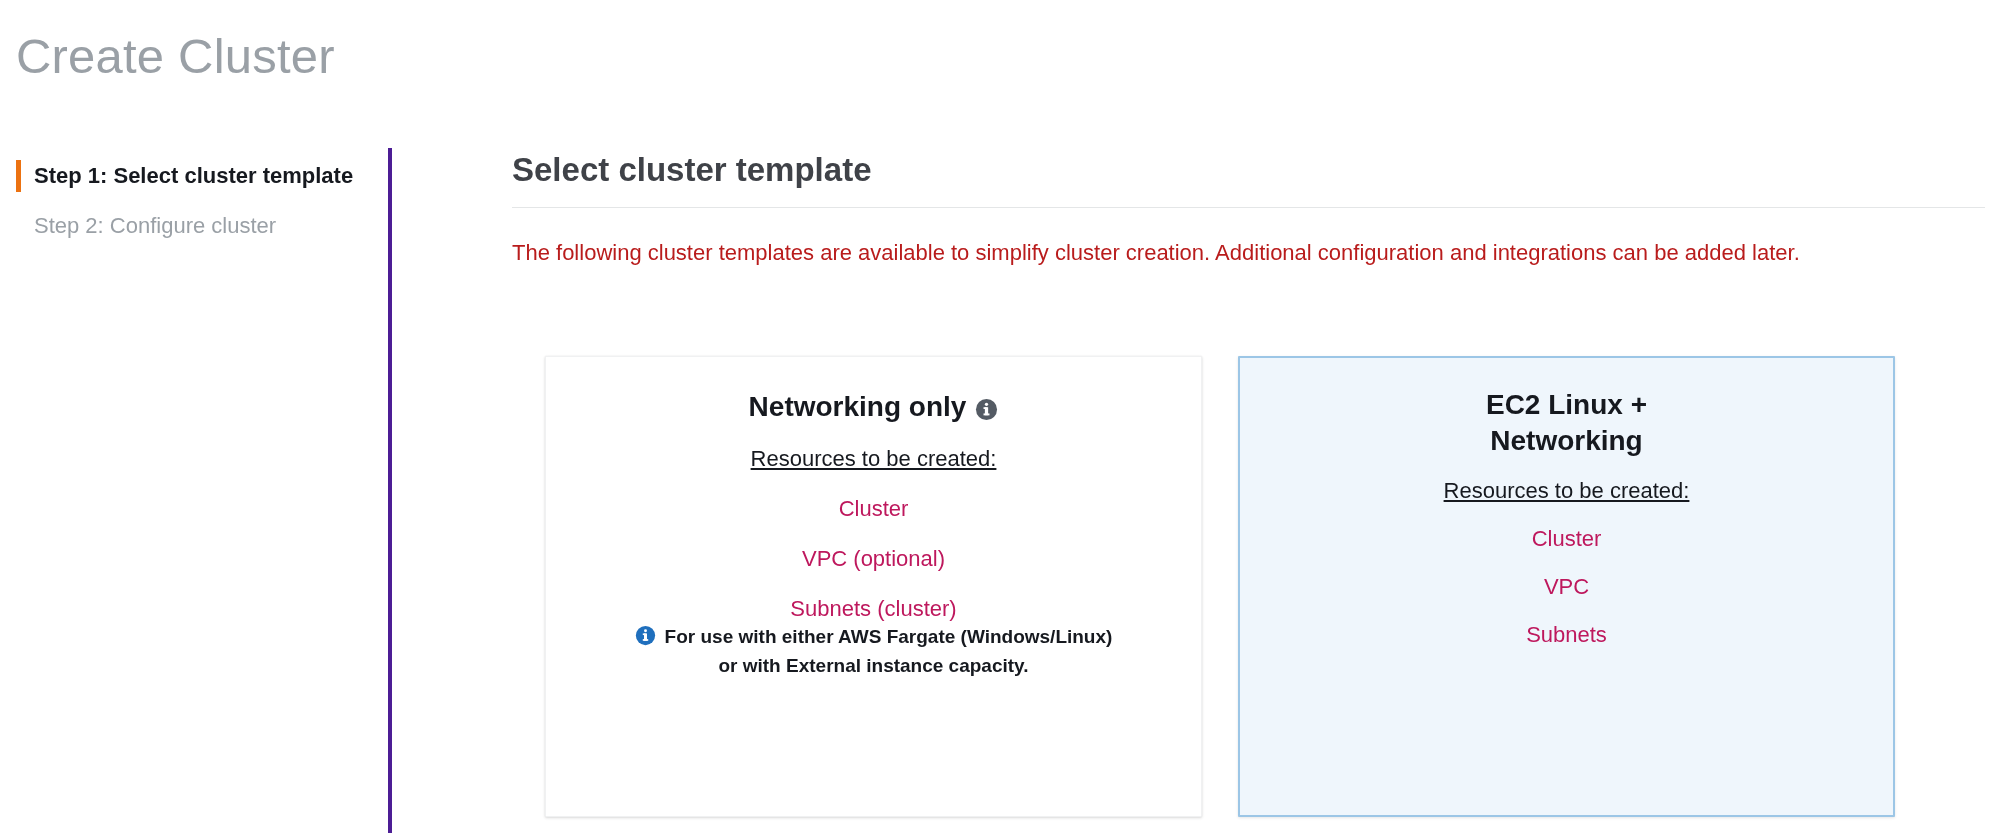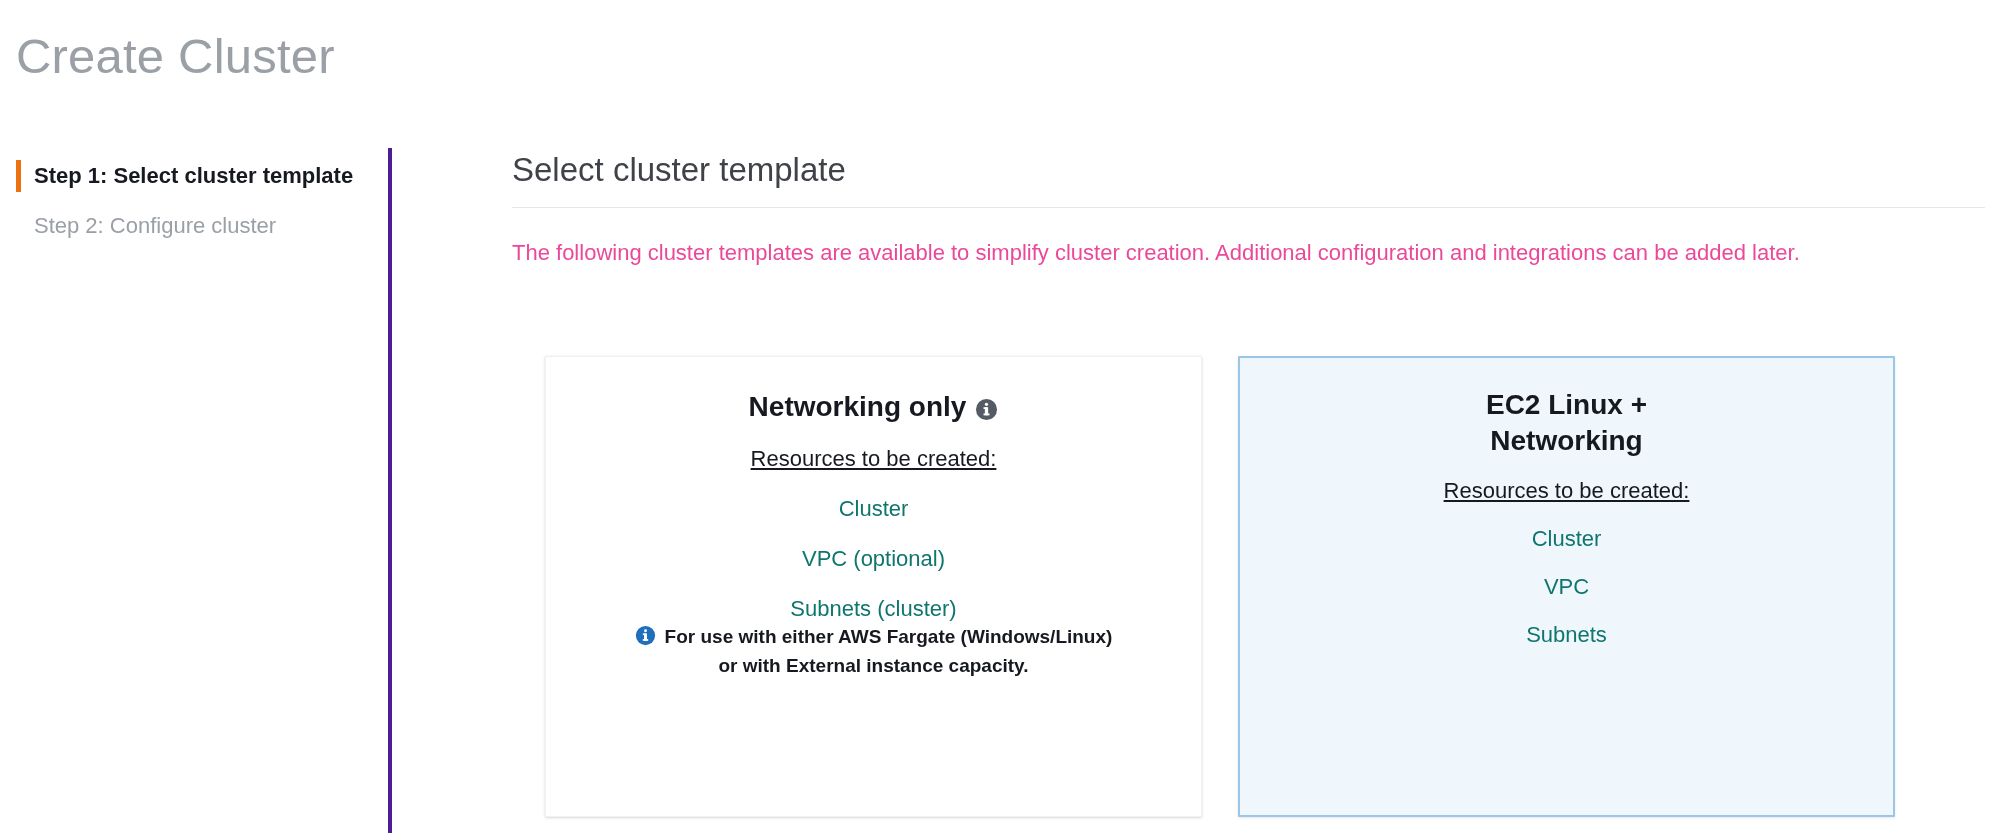--- a/index.html
+++ b/index.html
@@ -72,38 +72,38 @@
 
   
   .content {
     position: absolute;
     left: 512px;
     top: 150px;
     width: 1487px;
   }
   .section-title {
     font-size: 33px;
-    font-weight: 400;
+    font-weight: 700;
     color: #3f4248;
     line-height: 40px;
     margin: 0;
     padding-left: 0;
     white-space: nowrap;
   }
   .section-rule {
     margin: 17px 0 0 0;
     border: 0;
     border-top: 1px solid #e4e6e7;
     width: 1473px;
   }
   .section-desc {
     margin: 26px 0 0 0;
     font-size: 22px;
     line-height: 38px;
-    color: #ec4899;
+    color: #b91c1c;
     width: 1400px;
   }
 
   
   .cards {
     position: absolute;
     left: 545px;
     top: 356px;
     display: flex;
     gap: 36px;
@@ -153,21 +153,21 @@
     text-decoration: underline;
     display: inline-block;
   }
   .resource-list {
     list-style: none;
     margin: 0;
     padding: 0;
   }
   .resource-list li {
     font-size: 22px;
-    color: #0f766e;
+    color: #be185d;
     margin-top: 24px;
     line-height: 26px;
   }
   .card.selected .resource-list li { margin-top: 22px; }
   .card.selected .resources-label { margin-top: 19px; }
 
   .card-note {
     font-size: 19px;
     font-weight: bold;
     color: #16191f;

